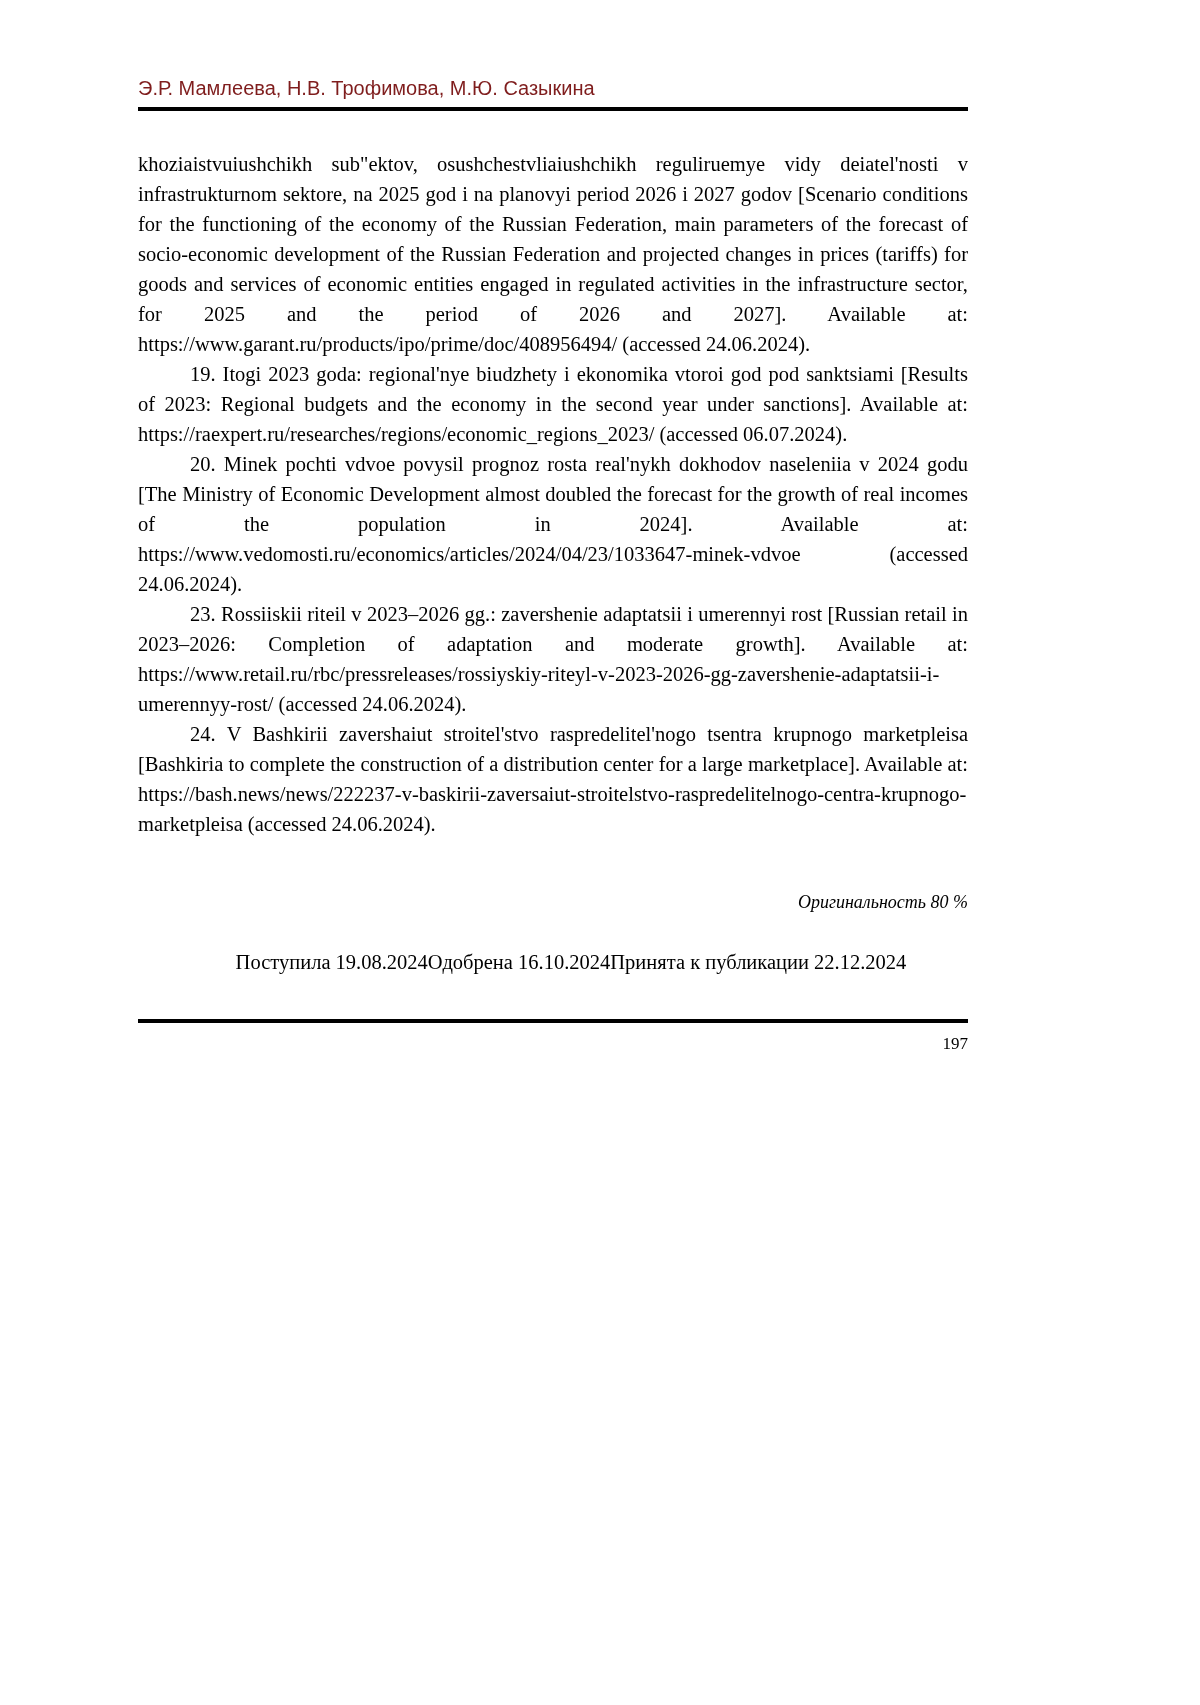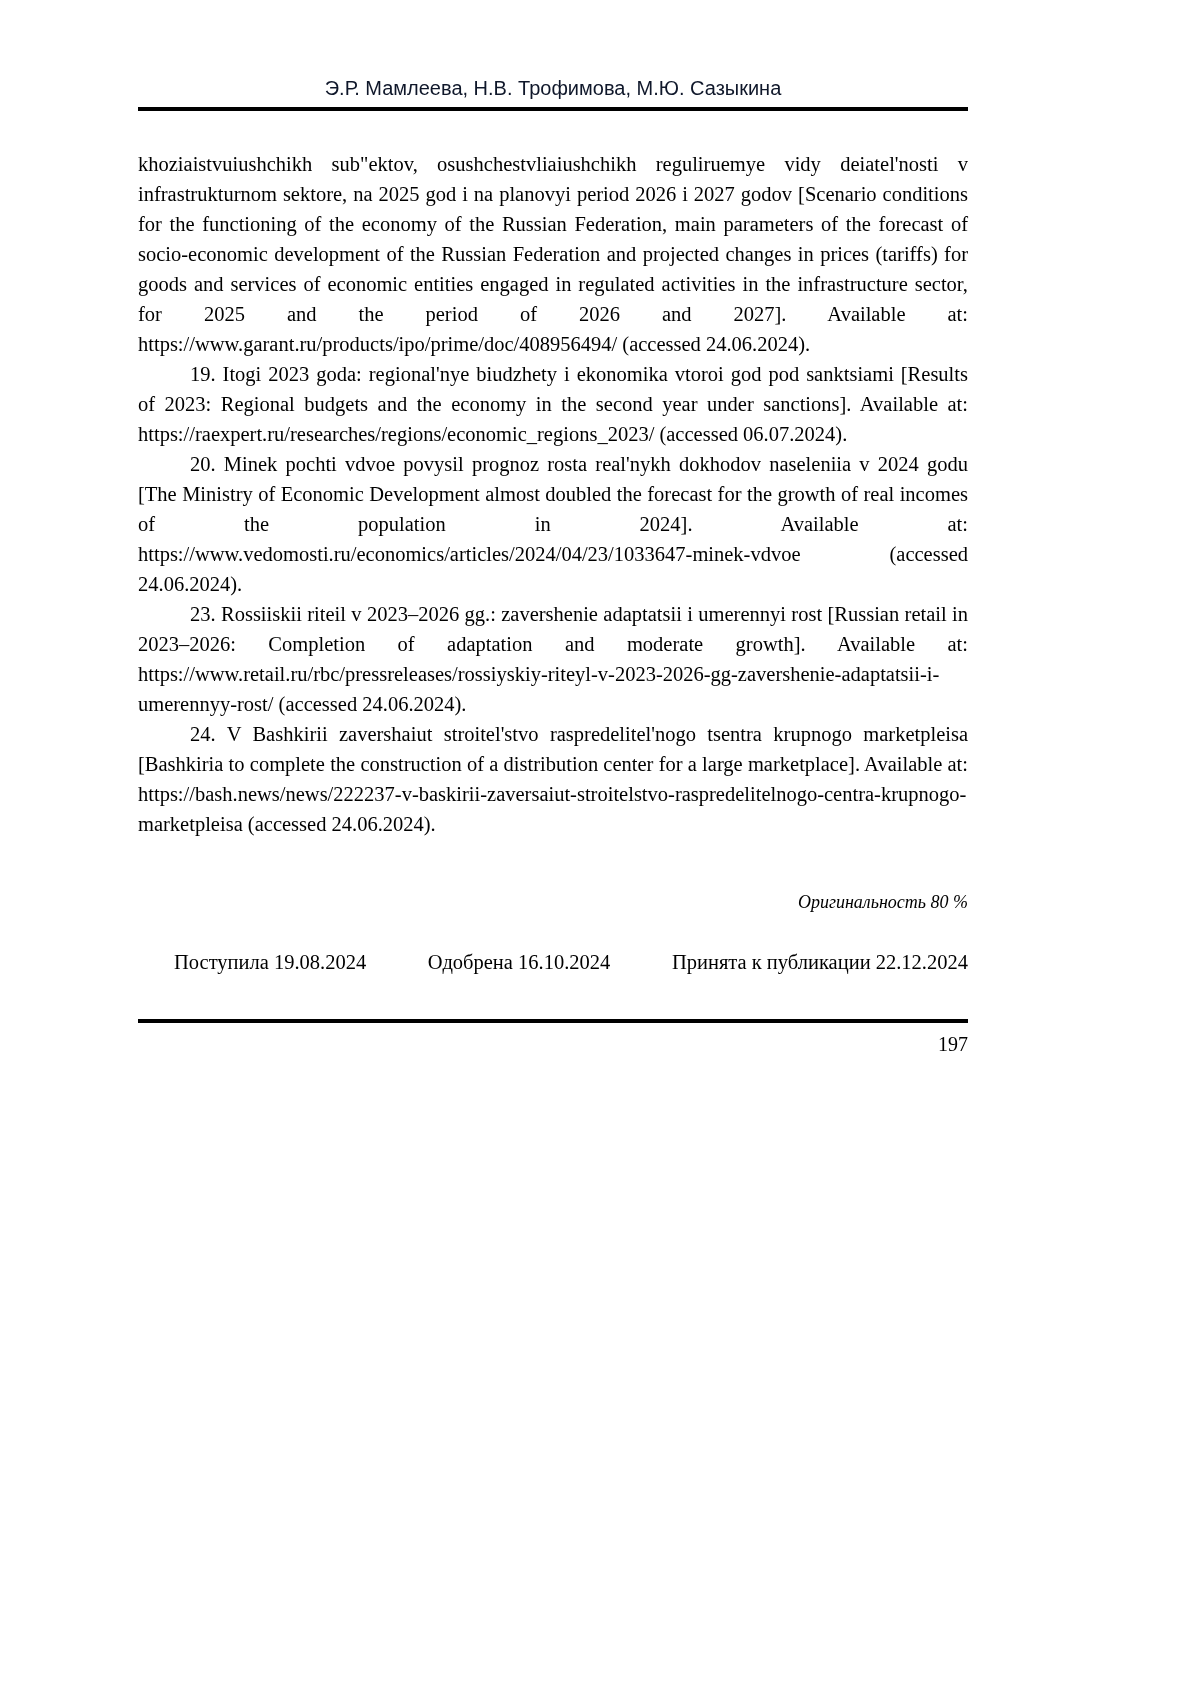--- a/index.html
+++ b/index.html
@@ -19,25 +19,25 @@
   .text-col {
     position: absolute;
     left: 138px;
     top: 0;
     width: 830px;
   }
   .running-header {
     margin-top: 76px;
     padding-bottom: 7px;
     border-bottom: 4px solid #000000;
-    text-align: center;
+    text-align: left;
     font-family: "Liberation Sans", sans-serif;
     font-size: 20px;
     line-height: 24px;
-    color: #0f172a;
+    color: #7f1d1d;
   }
   .references {
     margin-top: 38px;
   }
   p.ref {
     margin: 0;
     font-family: "Liberation Serif", serif;
     font-size: 20.5px;
     line-height: 30px;
     text-align: justify;
@@ -51,35 +51,35 @@
     text-align: right;
     font-family: "Liberation Serif", serif;
     font-style: italic;
     font-size: 18px;
     line-height: 26px;
   }
   .dates-row {
     margin-top: 34px;
     padding-left: 36px;
     display: flex;
-    justify-content: space-between;
+    justify-content: center;
     font-family: "Liberation Serif", serif;
     font-size: 20.5px;
     line-height: 26px;
   }
   .footer-rule {
     margin-top: 44px;
     height: 0;
     border-top: 4px solid #000000;
   }
   .page-number-row {
     margin-top: 8px;
     text-align: right;
     font-family: "Liberation Serif", serif;
-    font-size: 20px;
+    font-size: 17px;
     line-height: 26px;
   }
 </style>
 </head>
 <body>
 
 <div class="page">
   <div class="text-col">
 
     <header class="running-header">

